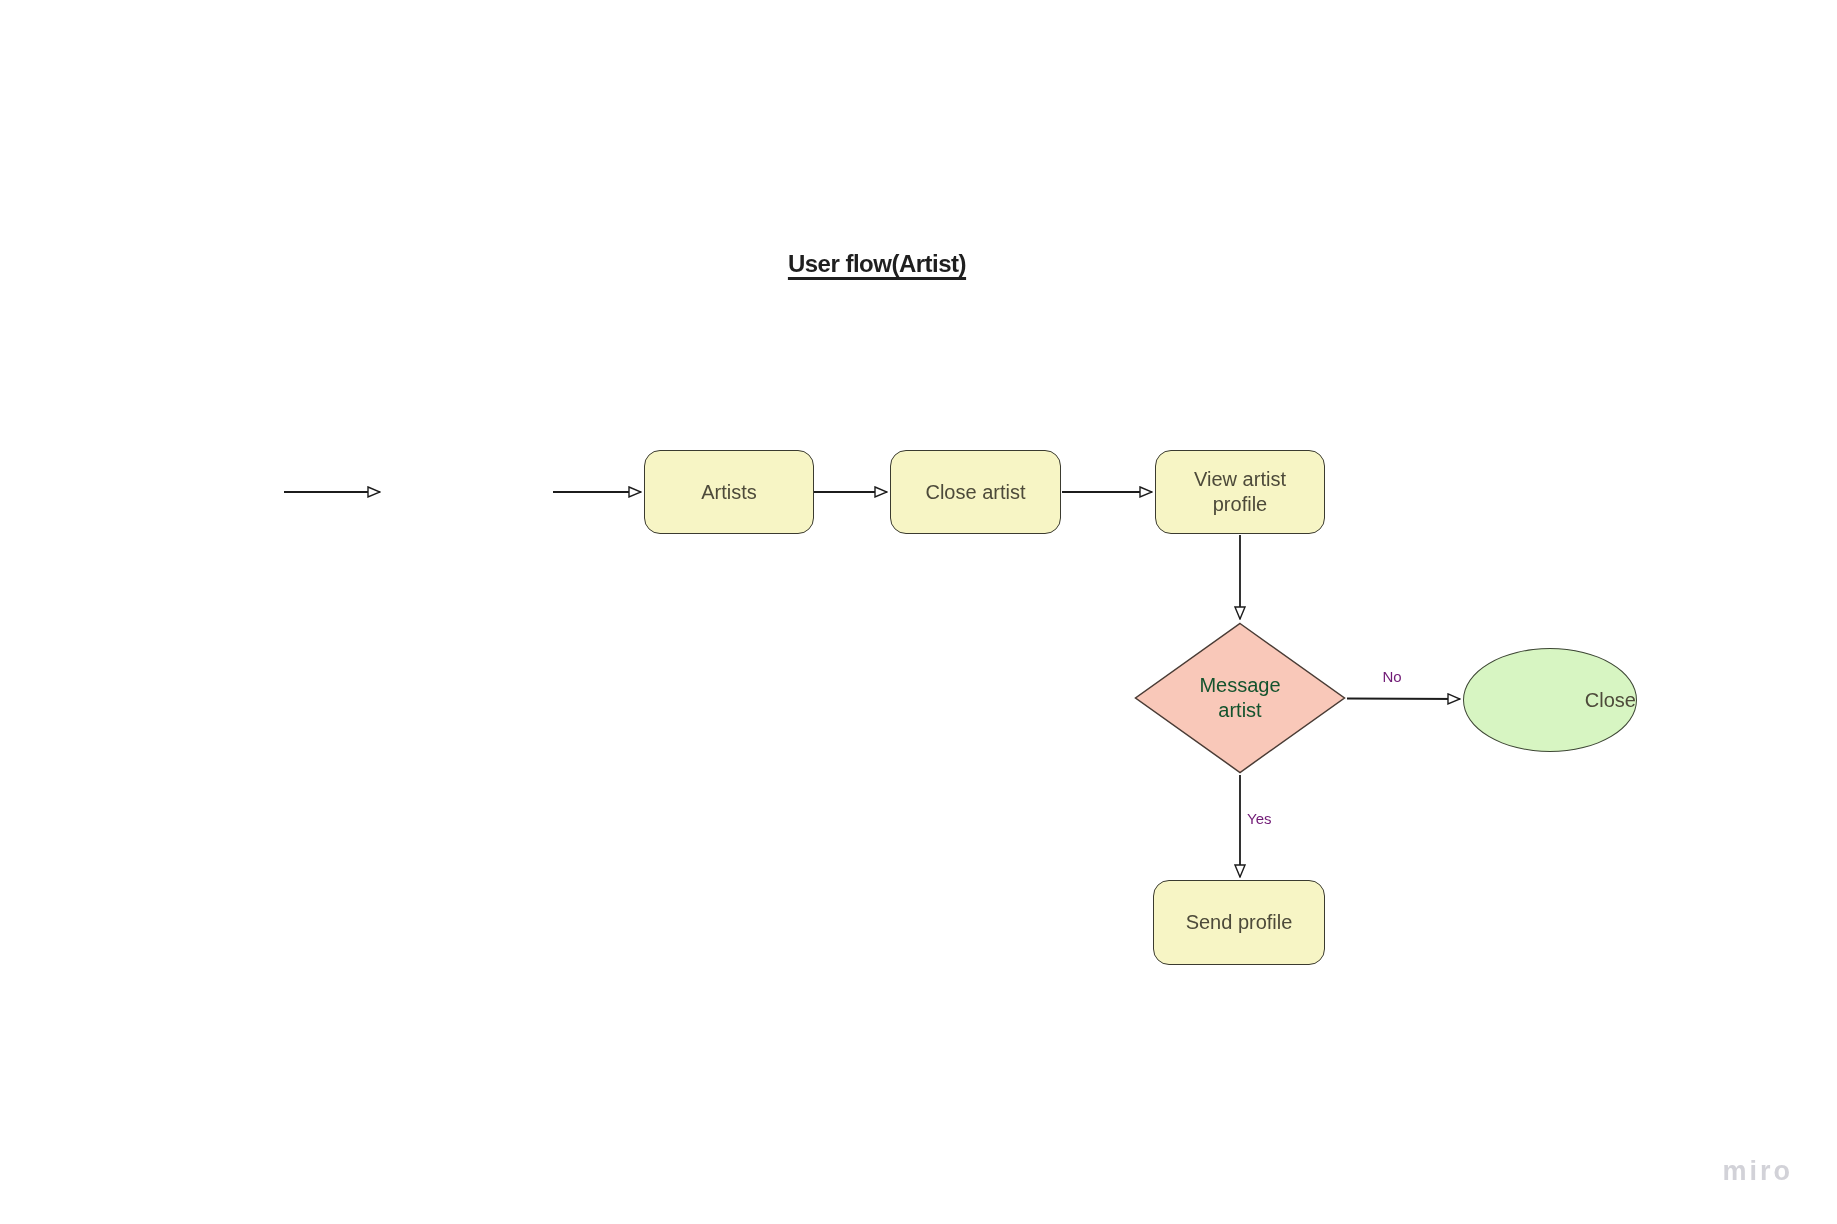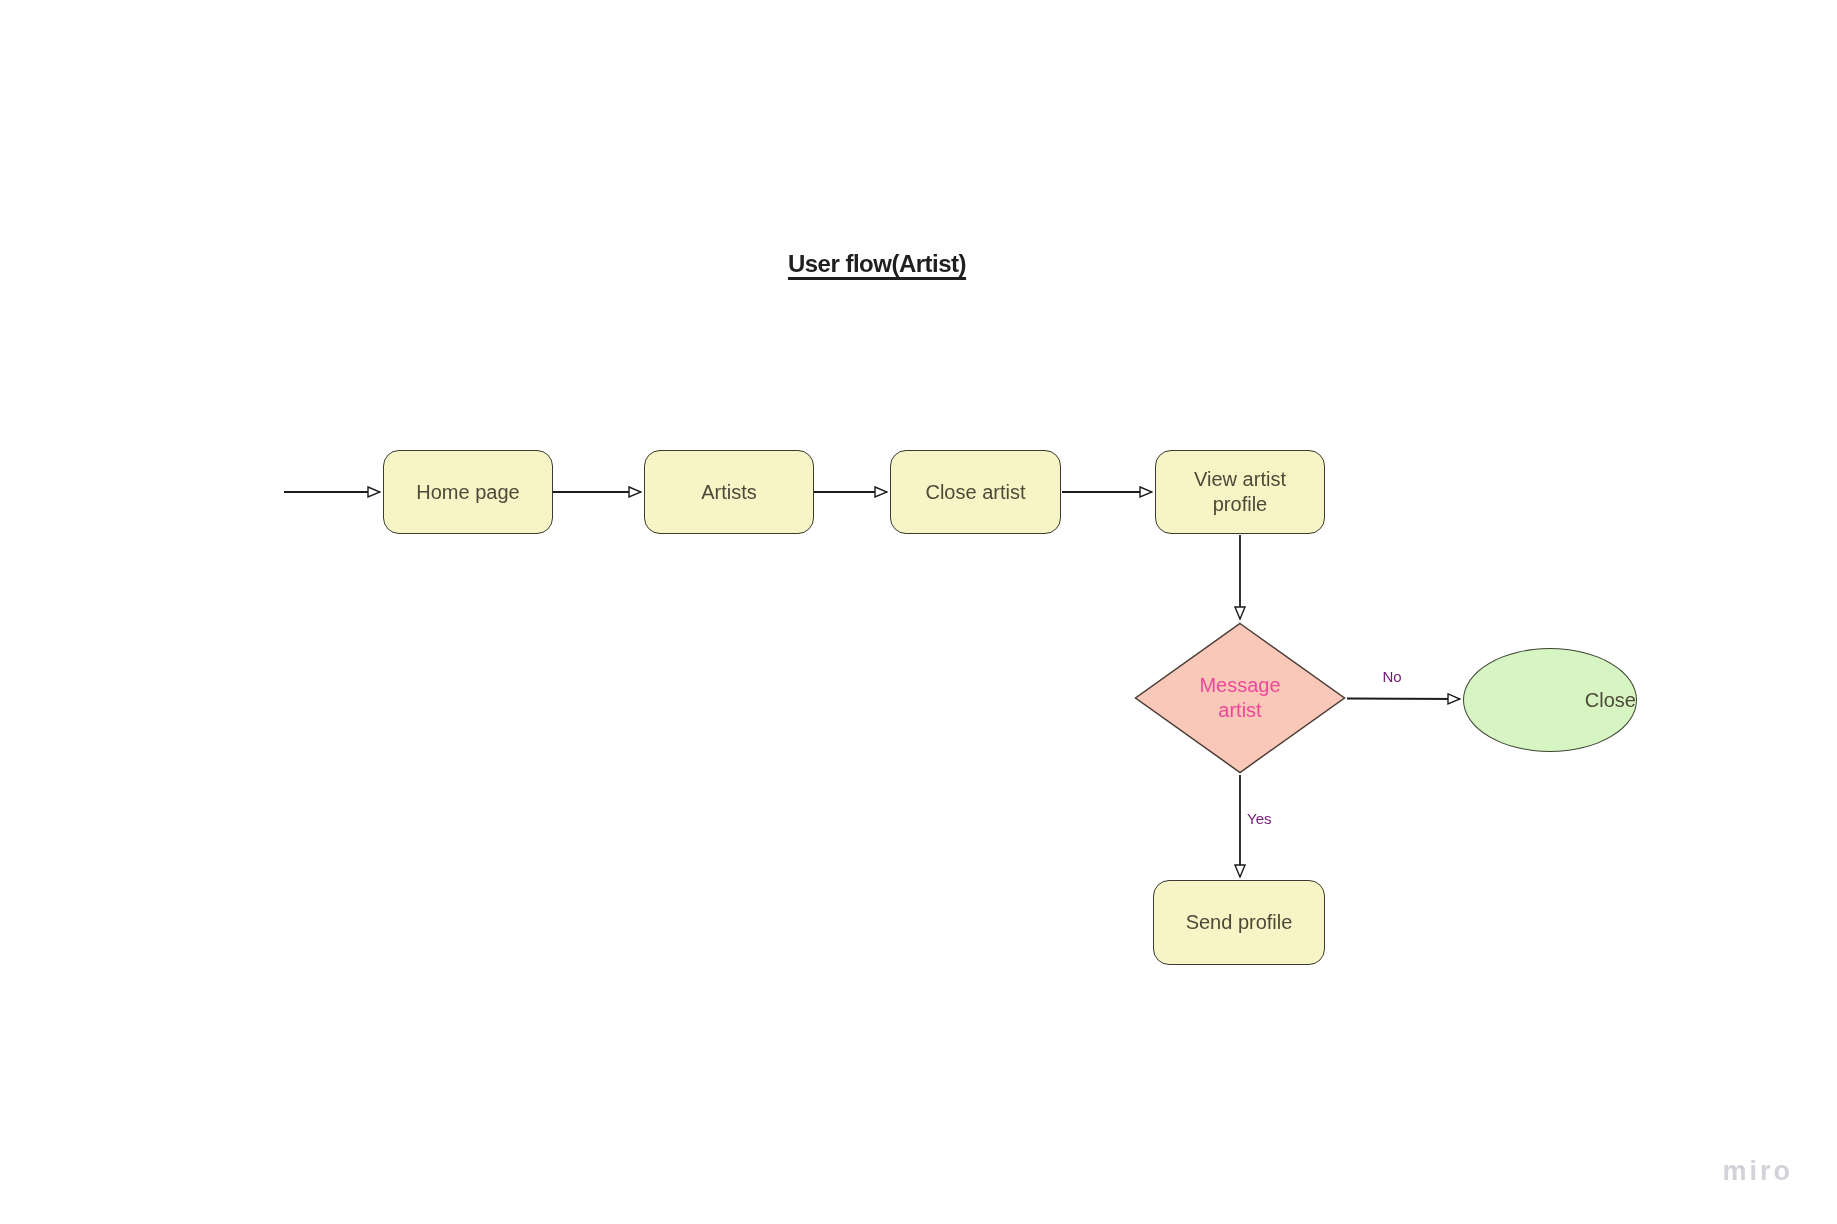--- a/index.html
+++ b/index.html
@@ -70,21 +70,21 @@
     z-index: 2;
     max-width: 132px;
   }
   
   #node-open        { left: 112px; top: 439px; width: 172px; height: 106px; }
   #node-home        { left: 383px; top: 450px; width: 170px; height: 84px; }
   #node-artists     { left: 644px; top: 450px; width: 170px; height: 84px; }
   #node-select      { left: 890px; top: 450px; width: 171px; height: 84px; }
   #node-viewprofile { left: 1155px; top: 450px; width: 170px; height: 84px; }
   #node-decision    { left: 1134px; top: 622px; width: 212px; height: 152px; }
-  #node-decision .node-text { max-width: 112px; color: #ec4899; }
+  #node-decision .node-text { max-width: 112px; color: #14532d; }
   #node-close       { left: 1463px; top: 648px; width: 174px; height: 104px; justify-content: flex-end; }
   #node-send        { left: 1153px; top: 880px; width: 172px; height: 85px; }
   
   .edge-label {
     position: absolute;
     font-size: 15px;
     color: #701a75;
     white-space: nowrap;
   }
   #label-no  { left: 1392px; top: 668px; transform: translateX(-50%); }
@@ -116,23 +116,20 @@
     <line x1="284" y1="492" x2="380" y2="492" marker-end="url(#arrow)"></line>
     <line x1="553" y1="492" x2="641" y2="492" marker-end="url(#arrow)"></line>
     <line x1="814" y1="492" x2="887" y2="492" marker-end="url(#arrow)"></line>
     <line x1="1062" y1="492" x2="1152" y2="492" marker-end="url(#arrow)"></line>
     <line x1="1240" y1="535" x2="1240" y2="619" marker-end="url(#arrow)"></line>
     <line x1="1347" y1="698.5" x2="1460" y2="699" marker-end="url(#arrow)"></line>
     <line x1="1240" y1="775" x2="1240" y2="877" marker-end="url(#arrow)"></line>
   </svg>
 
 
-  <div class="node process" id="node-home">
-    <span class="node-text">Home page</span>
-  </div>
 
   <div class="node process" id="node-artists">
     <span class="node-text">Artists</span>
   </div>
 
   <div class="node process" id="node-select">
     <span class="node-text">Close artist</span>
   </div>
 
   <div class="node process" id="node-viewprofile">

